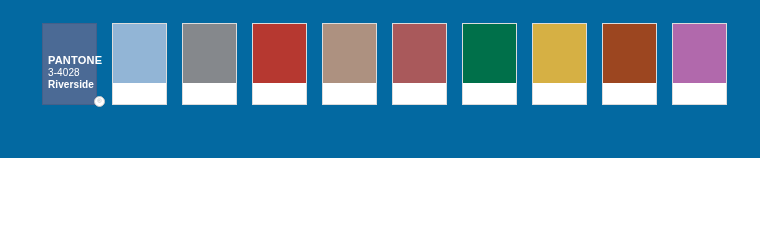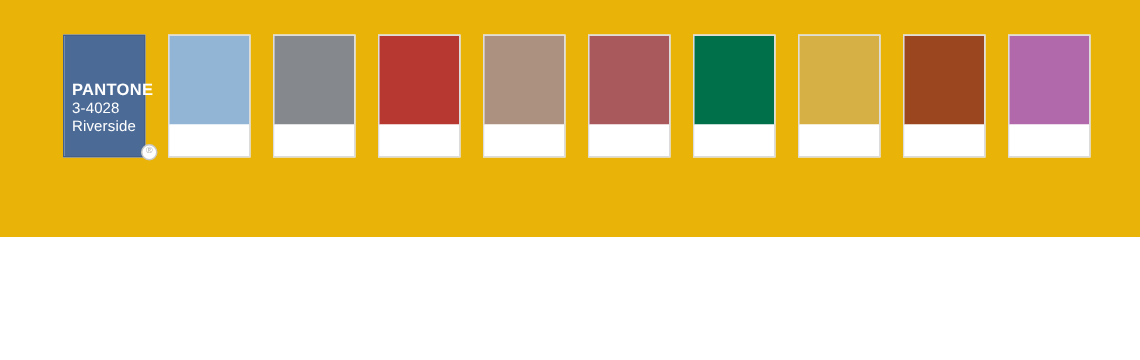--- a/index.html
+++ b/index.html
@@ -63,41 +63,41 @@
     letter-spacing: 0.2px;
   }
   .brand-code {
     display: block;
     font-size: 10px;
     font-weight: normal;
   }
   .brand-title {
     display: block;
     font-size: 10px;
-    font-weight: normal;
+    font-weight: bold;
   }
   .reg-mark {
     position: absolute;
     right: -9px;
     bottom: -3px;
     width: 9px;
     height: 9px;
     border-radius: 50%;
     border: 1px solid #c8c8c8;
     color: #b0b0b0;
     font-size: 6px;
     line-height: 8px;
     text-align: center;
     background: #ffffff;
   }
 </style>
 </head>
 <body>
 
-<div id="palette-strip" style="width: 760px; height: 158px; background: #eab308;">
+<div id="palette-strip" style="width: 760px; height: 158px; background: #0369a1;">
     <div class="swatch branded" style="left: 42px; top: 23px; width: 55px; height: 82px;">
       <div class="swatch-color" style="background: rgb(75, 106, 149);">
         <div class="brand-text">
           <span class="brand-name">PANTONE</span>
           <span class="brand-code">3-4028</span>
           <span class="brand-title">Riverside</span>
         </div>
       </div>
       <span class="reg-mark">®</span>
     </div>

